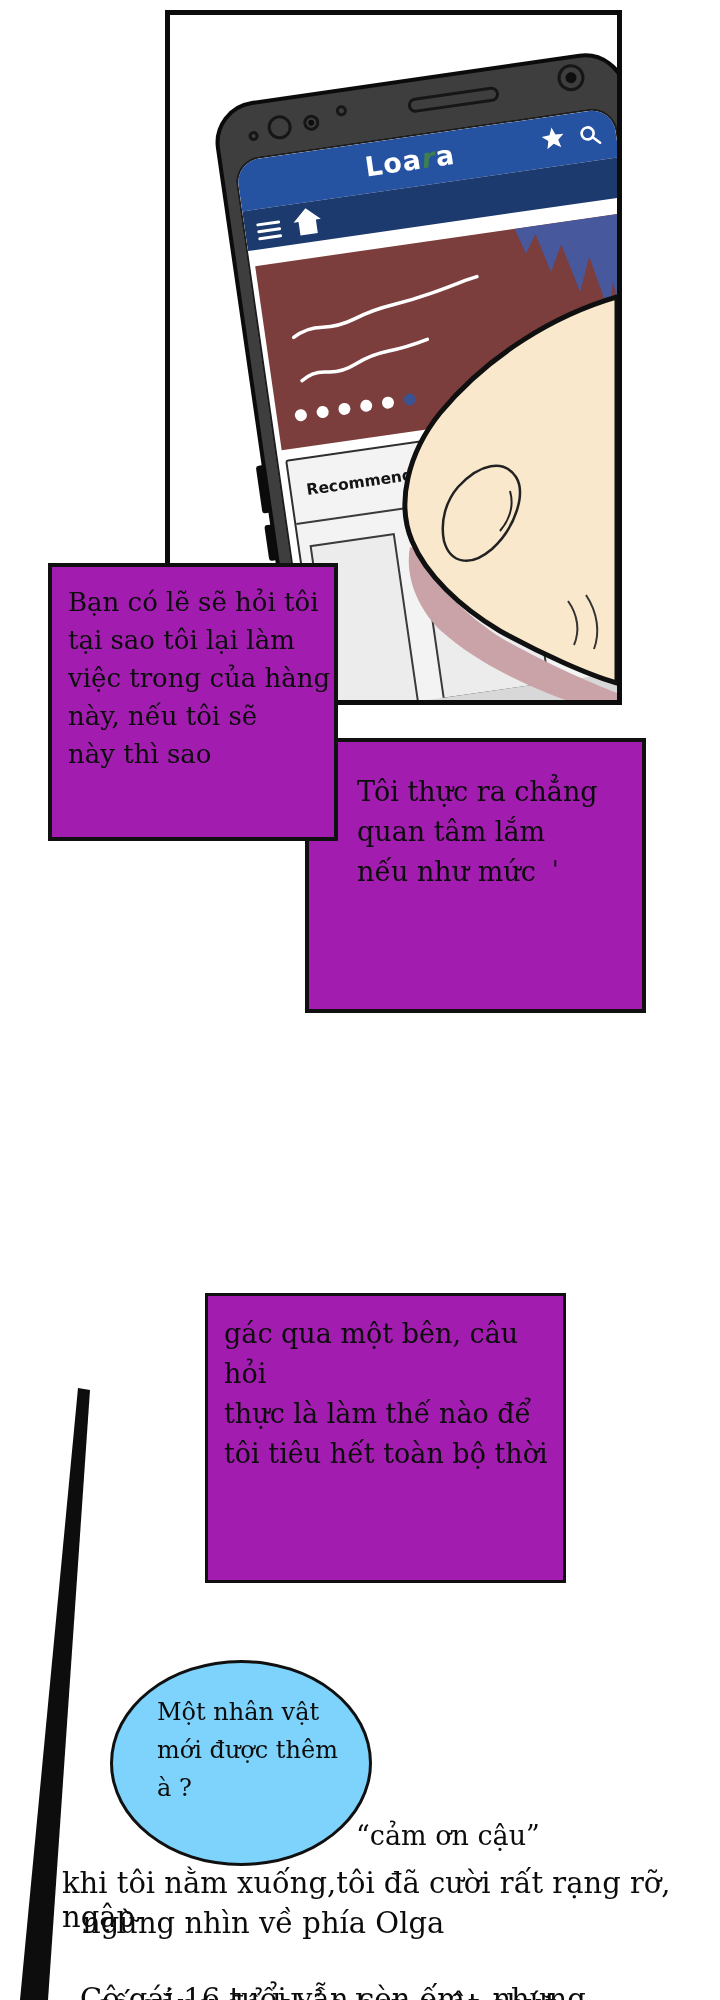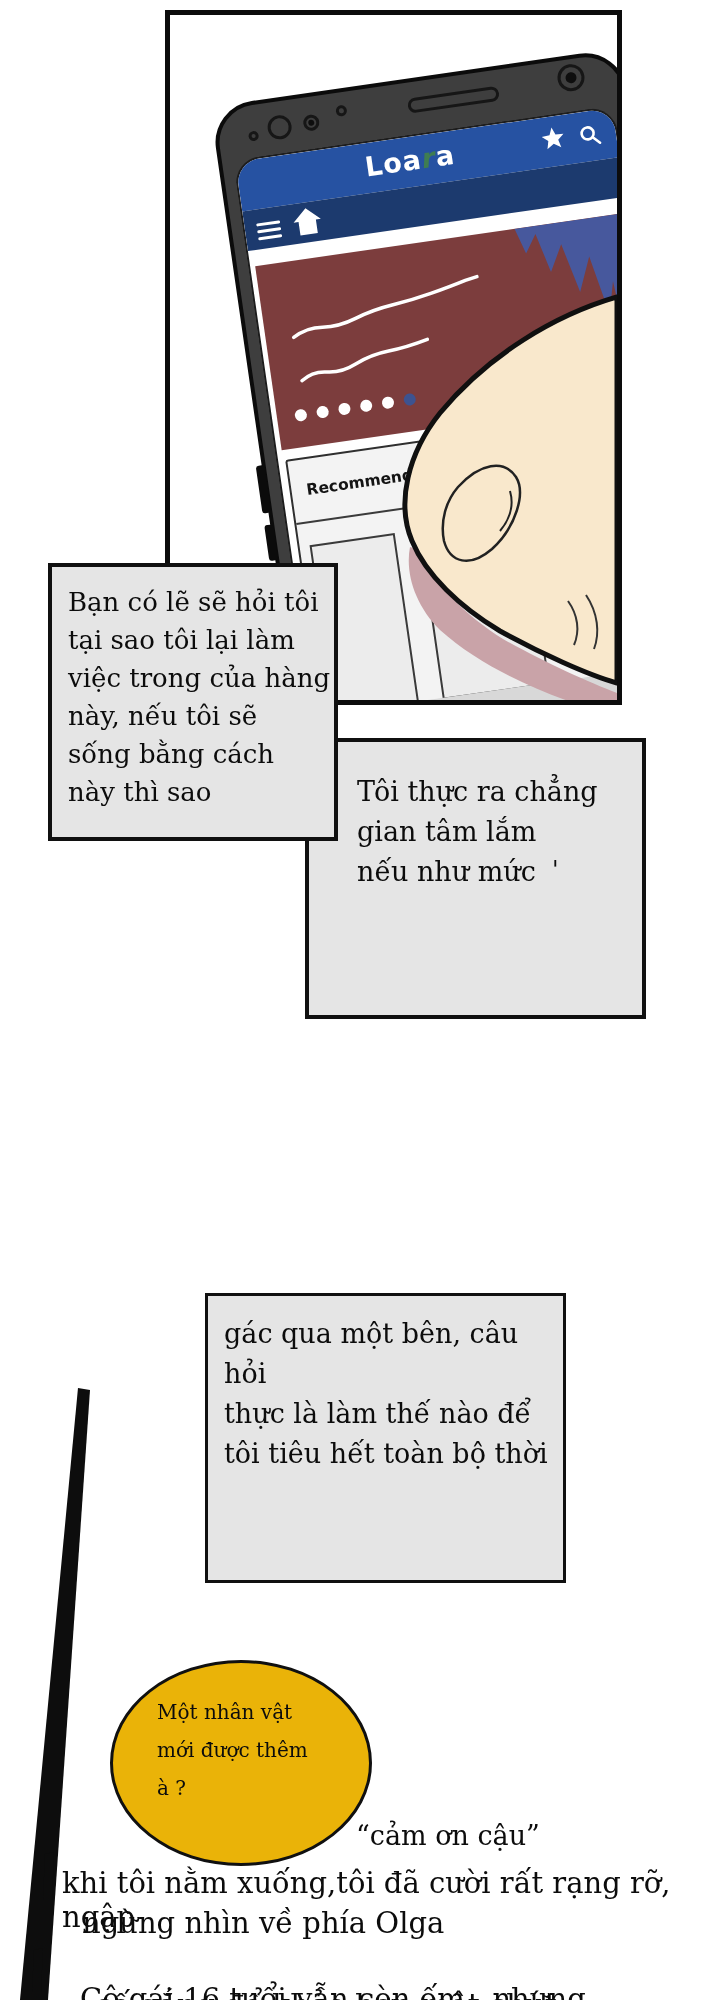--- a/index.html
+++ b/index.html
@@ -43,30 +43,30 @@
     left:7px;top:302px;width:365px;height:500px;background:#f3f3f3;
     border:2px solid #2f2f2f;border-radius:3px;
   }
   .tab-novels{left:15px;top:22px;font-size:15.5px;font-weight:bold;color:#141414;}
   .tab-webtoons{left:168px;top:14px;font-size:13.5px;color:#2b2b2b;}
   .tabline{left:0;top:62px;width:100%;height:2px;background:#3a3a3a;}
   .thumb{border:2px solid #3a3a3a;background:#ececec;}
   .graylist{left:0;top:256px;width:100%;height:244px;background:#d8d8d8;}
 
   
-  .tbox{background:#e5e5e5;border:4px solid #101010;color:#0c0c0c;}
+  .tbox{background:#a21caf;border:4px solid #101010;color:#0c0c0c;}
   .box1{left:48px;top:563px;width:266px;height:254px;z-index:6;padding:16px 0 0 16px;
         font-size:26px;line-height:38px;}
-  .box2{left:305px;top:738px;width:285px;height:225px;z-index:5;padding:30px 0 18px 48px;
+  .box2{left:305px;top:738px;width:285px;height:225px;z-index:5;padding:30px 0 12px 48px;
         font-size:27px;line-height:40px;}
   .box3{left:205px;top:1293px;width:339px;height:250px;z-index:2;border-width:3px;
         padding:18px 0 16px 16px;font-size:27px;line-height:40px;}
   .bubble{left:110px;top:1660px;width:262px;height:206px;z-index:4;
-          background:#eab308;border:3.5px solid #101010;border-radius:50%;
-          padding:30px 0 0 44px;box-sizing:border-box;font-size:20px;line-height:38px;color:#0c0c0c;}
+          background:#7dd3fc;border:3.5px solid #101010;border-radius:50%;
+          padding:30px 0 0 44px;box-sizing:border-box;font-size:24px;line-height:38px;color:#0c0c0c;}
   .quote{left:356px;top:1820px;font-size:27px;color:#0c0c0c;}
   .nar{color:#0c0c0c;font-size:29px;}
   .cutline{left:95px;top:1987px;font-size:30px;color:#0c0c0c;}
   svg{display:block;}
 </style>
 </head>
 <body>
 
 <div class="abs panel">
 
@@ -155,27 +155,26 @@
     <path d="M398,586 C408,600 410,616 404,630" fill="none" stroke="#333333" stroke-width="2"></path>
     <path d="M416,580 C428,598 430,618 424,634" fill="none" stroke="#333333" stroke-width="2"></path>
   </svg>
 </div>
 
 <div class="abs tbox box1">
   <div>Bạn có lẽ sẽ hỏi tôi</div>
   <div>tại sao tôi lại làm</div>
   <div>việc trong của hàng</div>
   <div>này, nếu  tôi sẽ</div>
-  <div>sống bằng cách</div>
   <div> này thì sao</div>
 </div>
 
 <div class="abs tbox box2">
   <div>Tôi thực ra chẳng</div>
-  <div>gian tâm lắm</div>
+  <div>quan tâm lắm</div>
   <div>nếu như mức</div>
   <span class="abs" style="left:243px;top:108px;font-size:24px;">'</span>
 </div>
 
 <div class="abs tbox box3">
   <div>gác qua một bên, câu hỏi</div>
   <div>thực là làm thế nào để</div>
   <div> tôi tiêu hết toàn bộ thời</div>
 </div>
 

